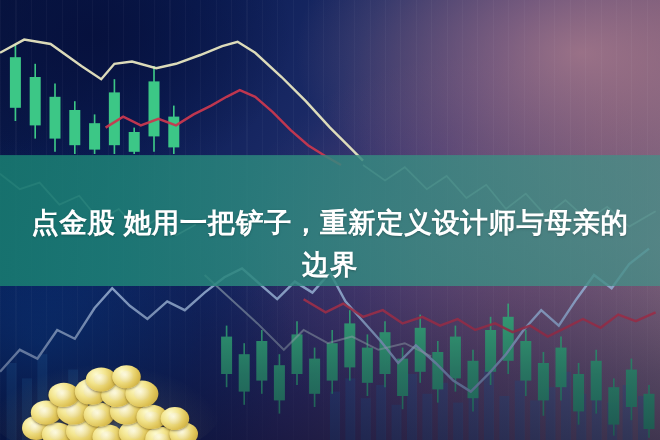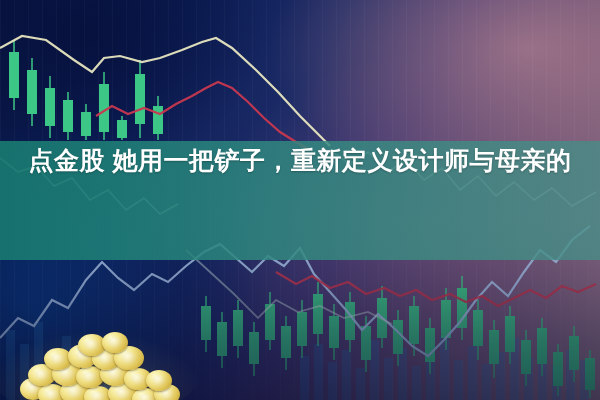--- a/index.html
+++ b/index.html
@@ -73,21 +73,21 @@
   }
   #headline {
     position: absolute;
     left: 0;
     top: 141px;
     width: 600px;
     height: 119px;
     display: flex;
     flex-direction: column;
     align-items: center;
-    justify-content: flex-start;
+    justify-content: flex-end;
     box-sizing: border-box;
     padding: 0 14px;
     border-radius: 12px;
   }
   .title-line {
     color: #ffffff;
     font-size: 25px;
     font-weight: bold;
     line-height: 38px;
     letter-spacing: .5px;
@@ -283,15 +283,16 @@
     <div class="coin" style="left:54px; top:10px; width:30px; height:24px;"></div>
     <div class="coin" style="left:78px; top:14px; width:28px; height:22px;"></div>
     <div class="coin" style="left:100px;top:12px; width:30px; height:24px;"></div>
     <div class="coin" style="left:64px; top:0px;  width:28px; height:22px;"></div>
     <div class="coin" style="left:88px; top:-2px; width:26px; height:21px;"></div>
   </div>
 
   <div id="teal-band"></div>
   <div id="headline">
     <div class="title-line">点金股 她用一把铲子，重新定义设计师与母亲的</div>
+    <div class="title-line">边界</div>
   </div>
 
 </div>
 
 </body></html>

